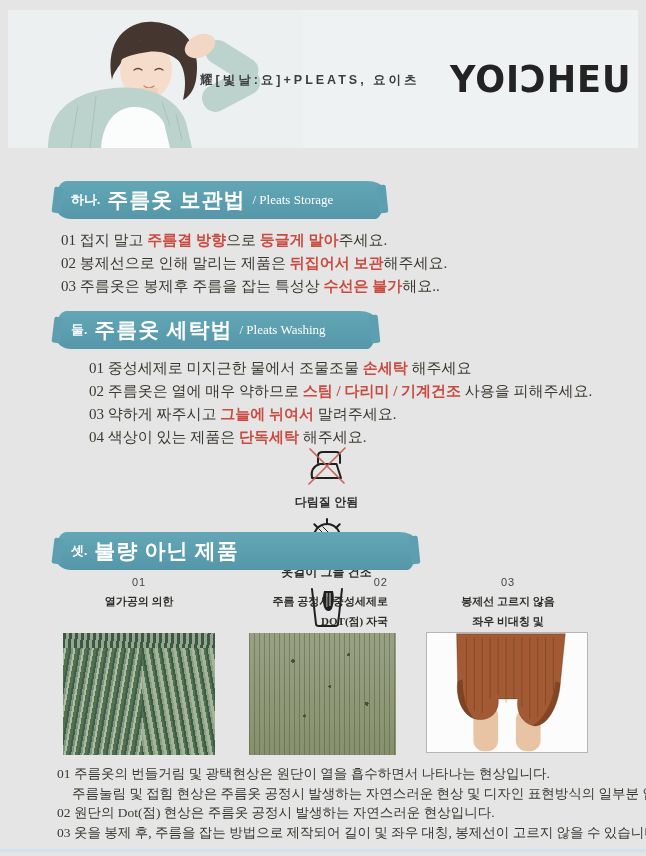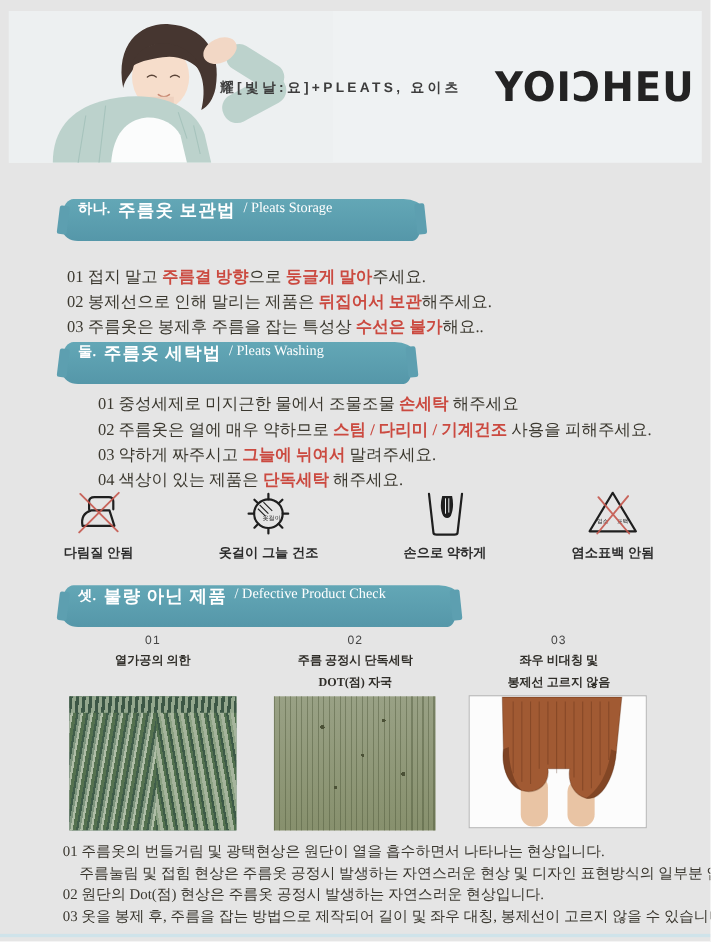--- a/index.html
+++ b/index.html
@@ -10,54 +10,54 @@
   .banner{position:absolute;left:8px;top:10px;width:630px;height:138px;background:#eff2f3;}
   .model{position:absolute;left:0;top:0;width:295px;height:138px;}
   .tagline{position:absolute;left:192px;top:62px;width:255px;font-size:12.5px;letter-spacing:3px;
            color:#3d3d3d;font-family:"Liberation Sans","DejaVu Sans",sans-serif;font-weight:bold;white-space:nowrap;}
   .logo{position:absolute;left:442px;top:48px;font-size:37px;font-weight:bold;letter-spacing:1px;
         color:#232323;font-family:"DejaVu Sans","Liberation Sans",sans-serif;transform:scaleX(.95);transform-origin:left;}
 
   
   .badge{position:absolute;height:38px;background:linear-gradient(180deg,#63a7b6,#5597a9);
          border-radius:10px 16px 8px 14px/14px 8px 16px 10px;color:#fff;
-         display:flex;padding:0 14px;box-sizing:border-box;white-space:nowrap;}
+         display:flex;align-items:center;padding:0 14px;box-sizing:border-box;white-space:nowrap;}
   .badge::before{content:"";position:absolute;left:-4px;top:6px;width:9px;height:26px;
                  background:#5d9fb0;transform:rotate(7deg);border-radius:2px;}
   .badge::after{content:"";position:absolute;right:-4px;top:4px;width:9px;height:28px;
                 background:#5d9fb0;transform:rotate(-6deg);border-radius:2px;}
   .badge-num{font-size:13px;font-weight:bold;margin-right:7px;}
-  .badge-title{font-size:16px;font-weight:bold;letter-spacing:1px;}
+  .badge-title{font-size:21px;font-weight:bold;letter-spacing:1px;}
   .badge-en{font-size:13px;margin-left:7px;font-family:"Liberation Serif",serif;}
   .badge-s1{left:57px;top:181px;width:326px;}
   .badge-s2{left:57px;top:311px;width:318px;}
   .badge-s3{left:57px;top:532px;width:358px;}
 
   
   .list{position:absolute;left:61px;font-size:15px;line-height:23px;color:#3b382f;}
-  .list-s1{top:229px;margin-top:12px;}
+  .list-s1{top:229px;}
   .list-s2{top:357px;margin-left:28px;}
   .li{white-space:nowrap;}
   .red{color:#cb4a40;font-weight:bold;}
 
   
-  .icons{position:absolute;left:58px;top:441px;width:537px;display:flex;justify-content:space-between;}
+  .icons{position:absolute;left:58px;top:441px;width:537px;display:flex;justify-content:space-between;flex-direction:column;}
   .icon-item{display:flex;flex-direction:column;align-items:center;}
   .icon-item svg{width:48px;height:48px;display:block;}
   .icon-label{margin-top:5px;font-size:12px;font-weight:bold;color:#2c2c2c;
               font-family:"Liberation Sans","DejaVu Sans",sans-serif;white-space:nowrap;}
   .ico{stroke:#1f1f1f;stroke-width:2;fill:none;stroke-linecap:round;stroke-linejoin:round;}
   .ico-thin{stroke:#1f1f1f;stroke-width:1;fill:none;}
   .redx{stroke:#c4574d;stroke-width:1.7;fill:none;opacity:.9;stroke-linecap:round;}
   .ico-txt{font-family:"Liberation Sans",sans-serif;fill:#1f1f1f;stroke:none;}
 
   
   .defect-col{position:absolute;top:576px;text-align:center;}
   .col-1{left:54px;width:170px;}
-  .col-2{left:240px;width:166px;}
+  .col-2{left:222px;width:166px;text-align:right;}
   .col-3{left:418px;width:180px;}
   .defect-num{font-size:11px;letter-spacing:1px;color:#454545;
               font-family:"Liberation Sans",sans-serif;}
   .defect-cap{font-size:11px;font-weight:bold;line-height:20px;color:#2f2d28;margin-top:3px;white-space:nowrap;}
 
   .photo{position:absolute;top:633px;overflow:hidden;}
   .photo1{left:63px;width:152px;height:122px;background:#6d8570;}
   .photo1 .half{position:absolute;top:0;bottom:0;}
   .photo1 .hl{left:0;width:56%;background:repeating-linear-gradient(100deg,#405d4a 0 2px,#7e957e 2px 4px,#aebda6 4px 6px,#54714f 6px 9px);}
   .photo1 .hr{right:0;width:48%;background:repeating-linear-gradient(80deg,#3d5a47 0 2px,#8ba183 2px 4px,#a5b49c 4px 7px,#51704e 7px 9px);}
@@ -186,41 +186,40 @@
         <path class="redx" d="M10 44 L38 10 M11 11 L39 44"></path>
       </svg>
       <div class="icon-label">염소표백 안됨</div>
     </div>
 
   </div>
 
   <div class="badge badge-s3">
     <span class="badge-num">셋.</span>
     <span class="badge-title">불량 아닌 제품</span>
-    <span class="badge-en">/ Defective Product Check</span>
   </div>
 
   <div class="defect-col col-1">
     <div class="defect-num">01</div>
     <div class="defect-cap">
       <div>열가공의 의한</div>
     </div>
   </div>
   <div class="defect-col col-2">
     <div class="defect-num">02</div>
     <div class="defect-cap">
-      <div>주름 공정시 단독세탁</div>
+      <div>주름 공정시 중성세제로</div>
       <div>DOT(점) 자국</div>
     </div>
   </div>
   <div class="defect-col col-3">
     <div class="defect-num">03</div>
     <div class="defect-cap">
+      <div>봉제선 고르지 않음</div>
       <div>좌우 비대칭 및</div>
-      <div>봉제선 고르지 않음</div>
     </div>
   </div>
 
   <div class="photo photo1">
     <div class="half hl"></div>
       <div class="half hr"></div>
   </div>
   <div class="photo photo2"></div>
   <div class="photo photo3">
     <svg viewBox="0 0 162 119" aria-hidden="true">

